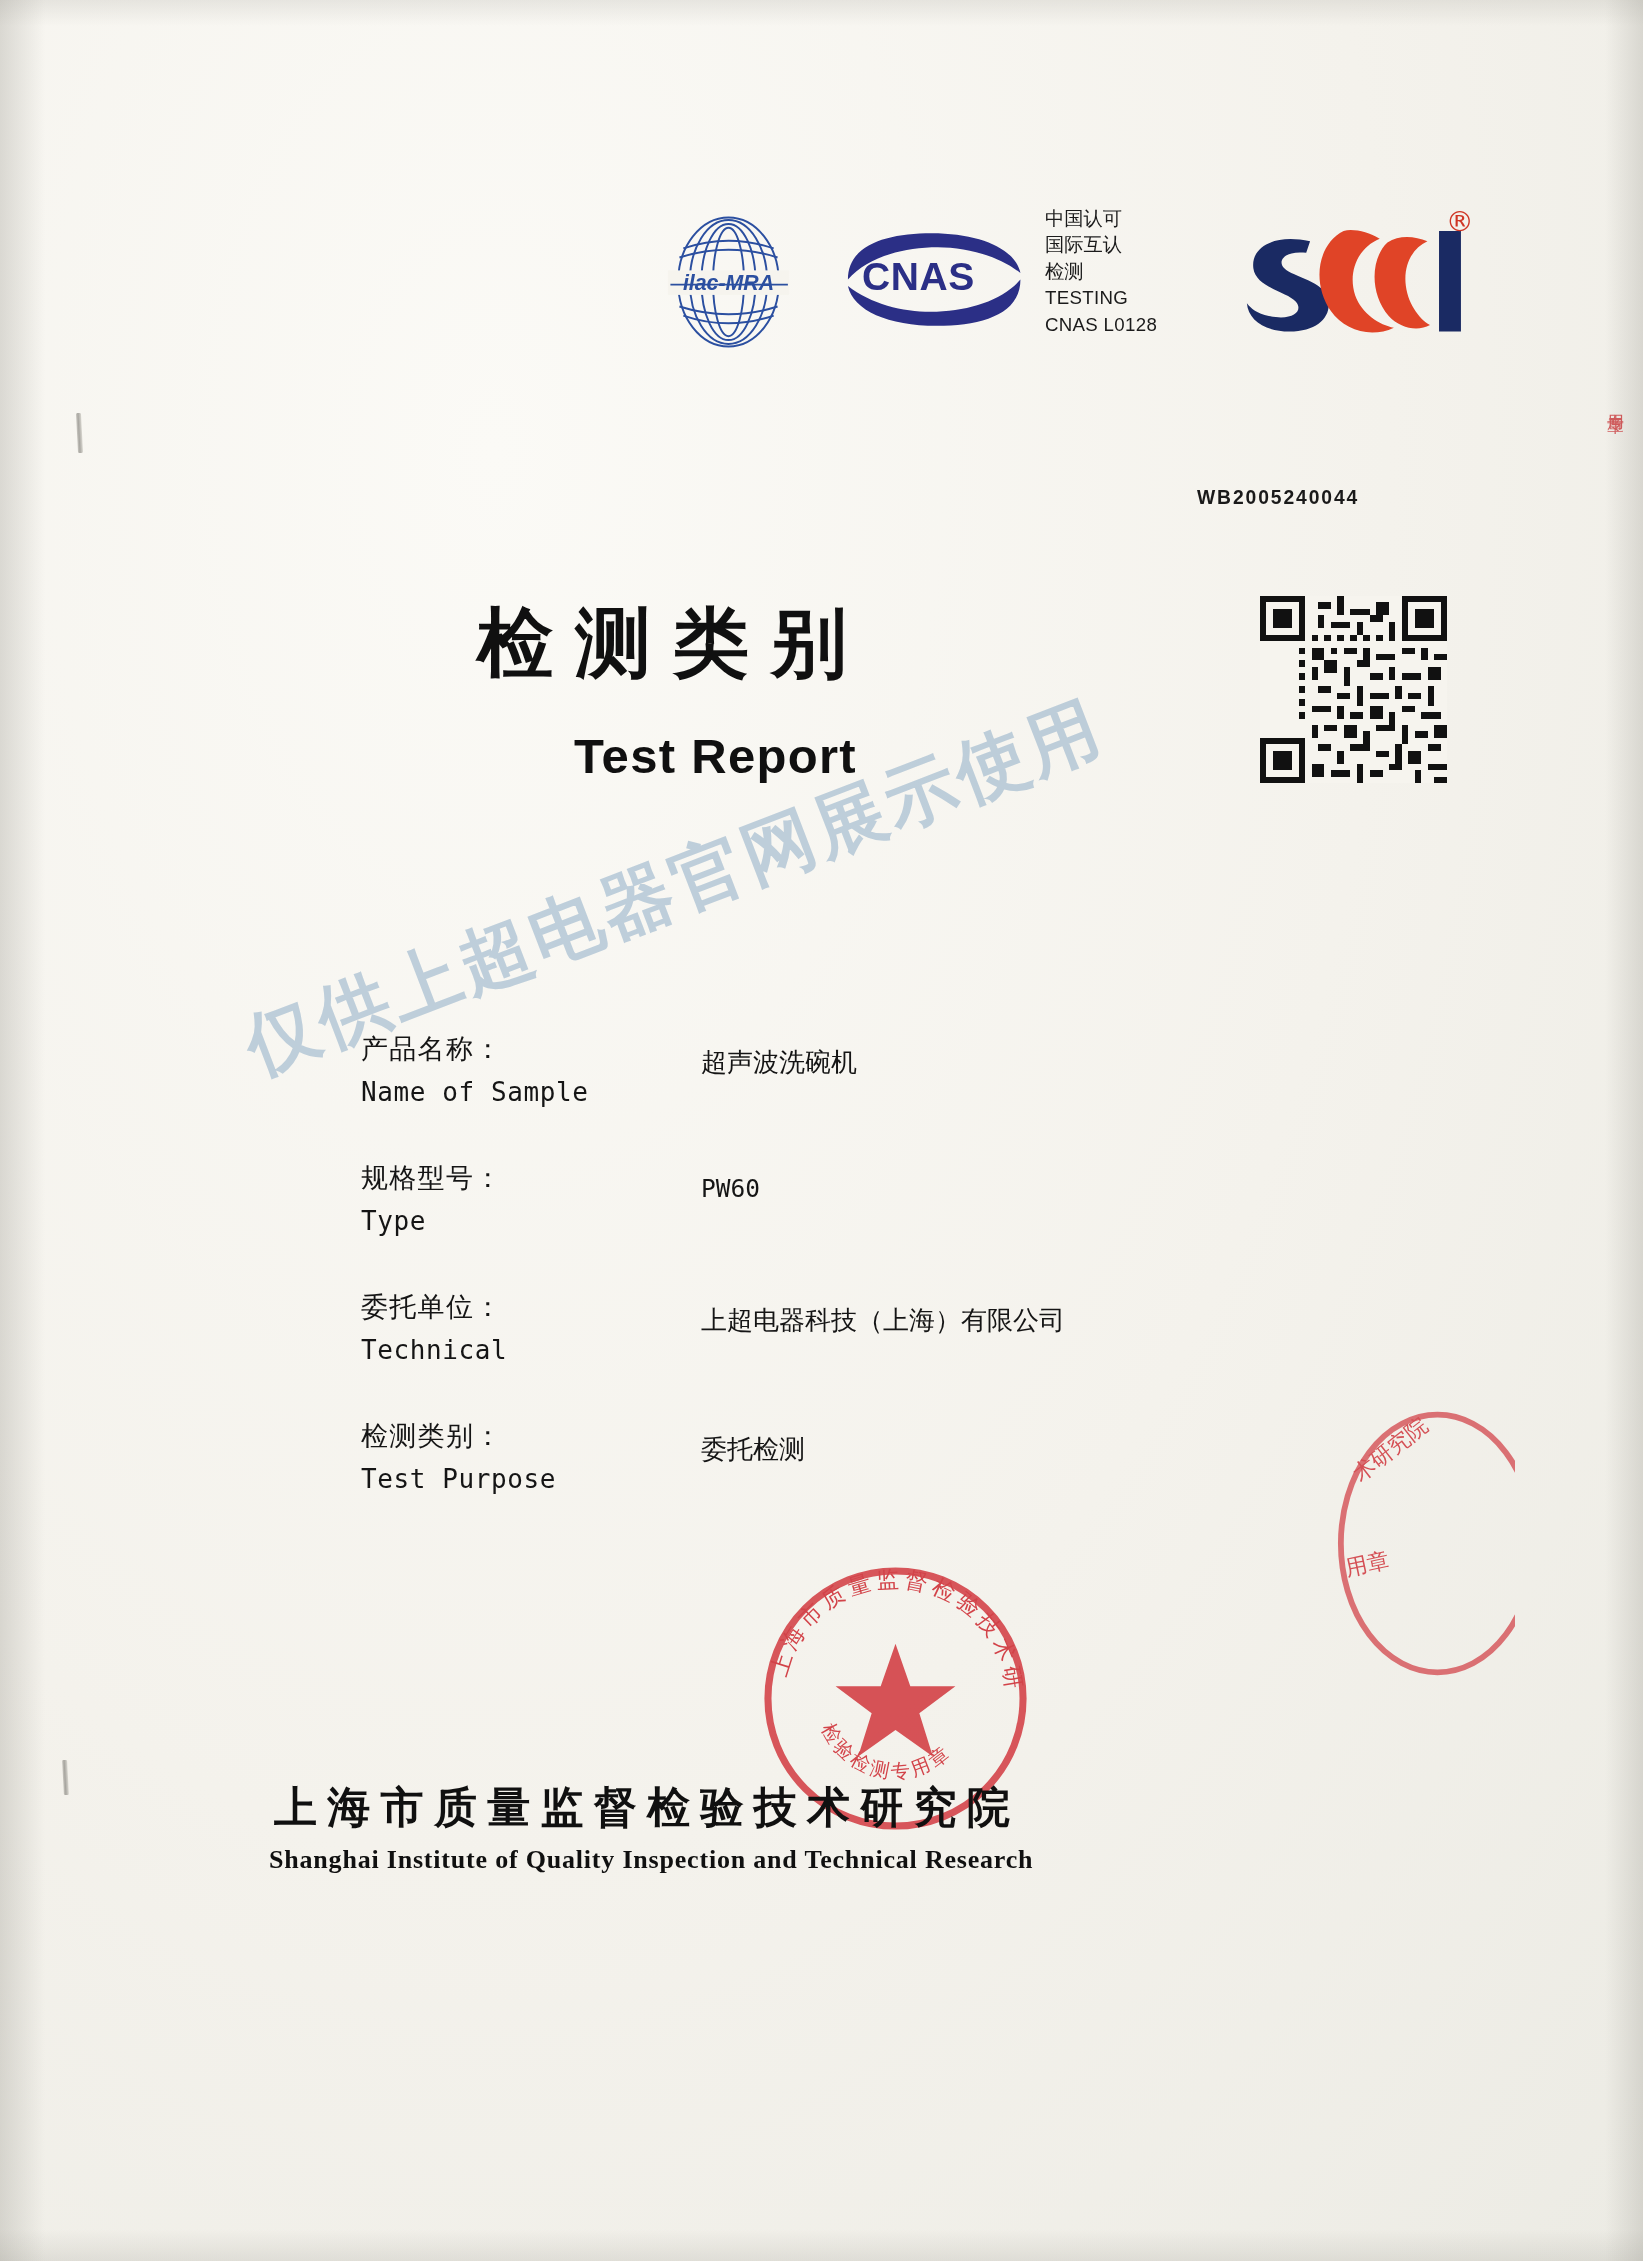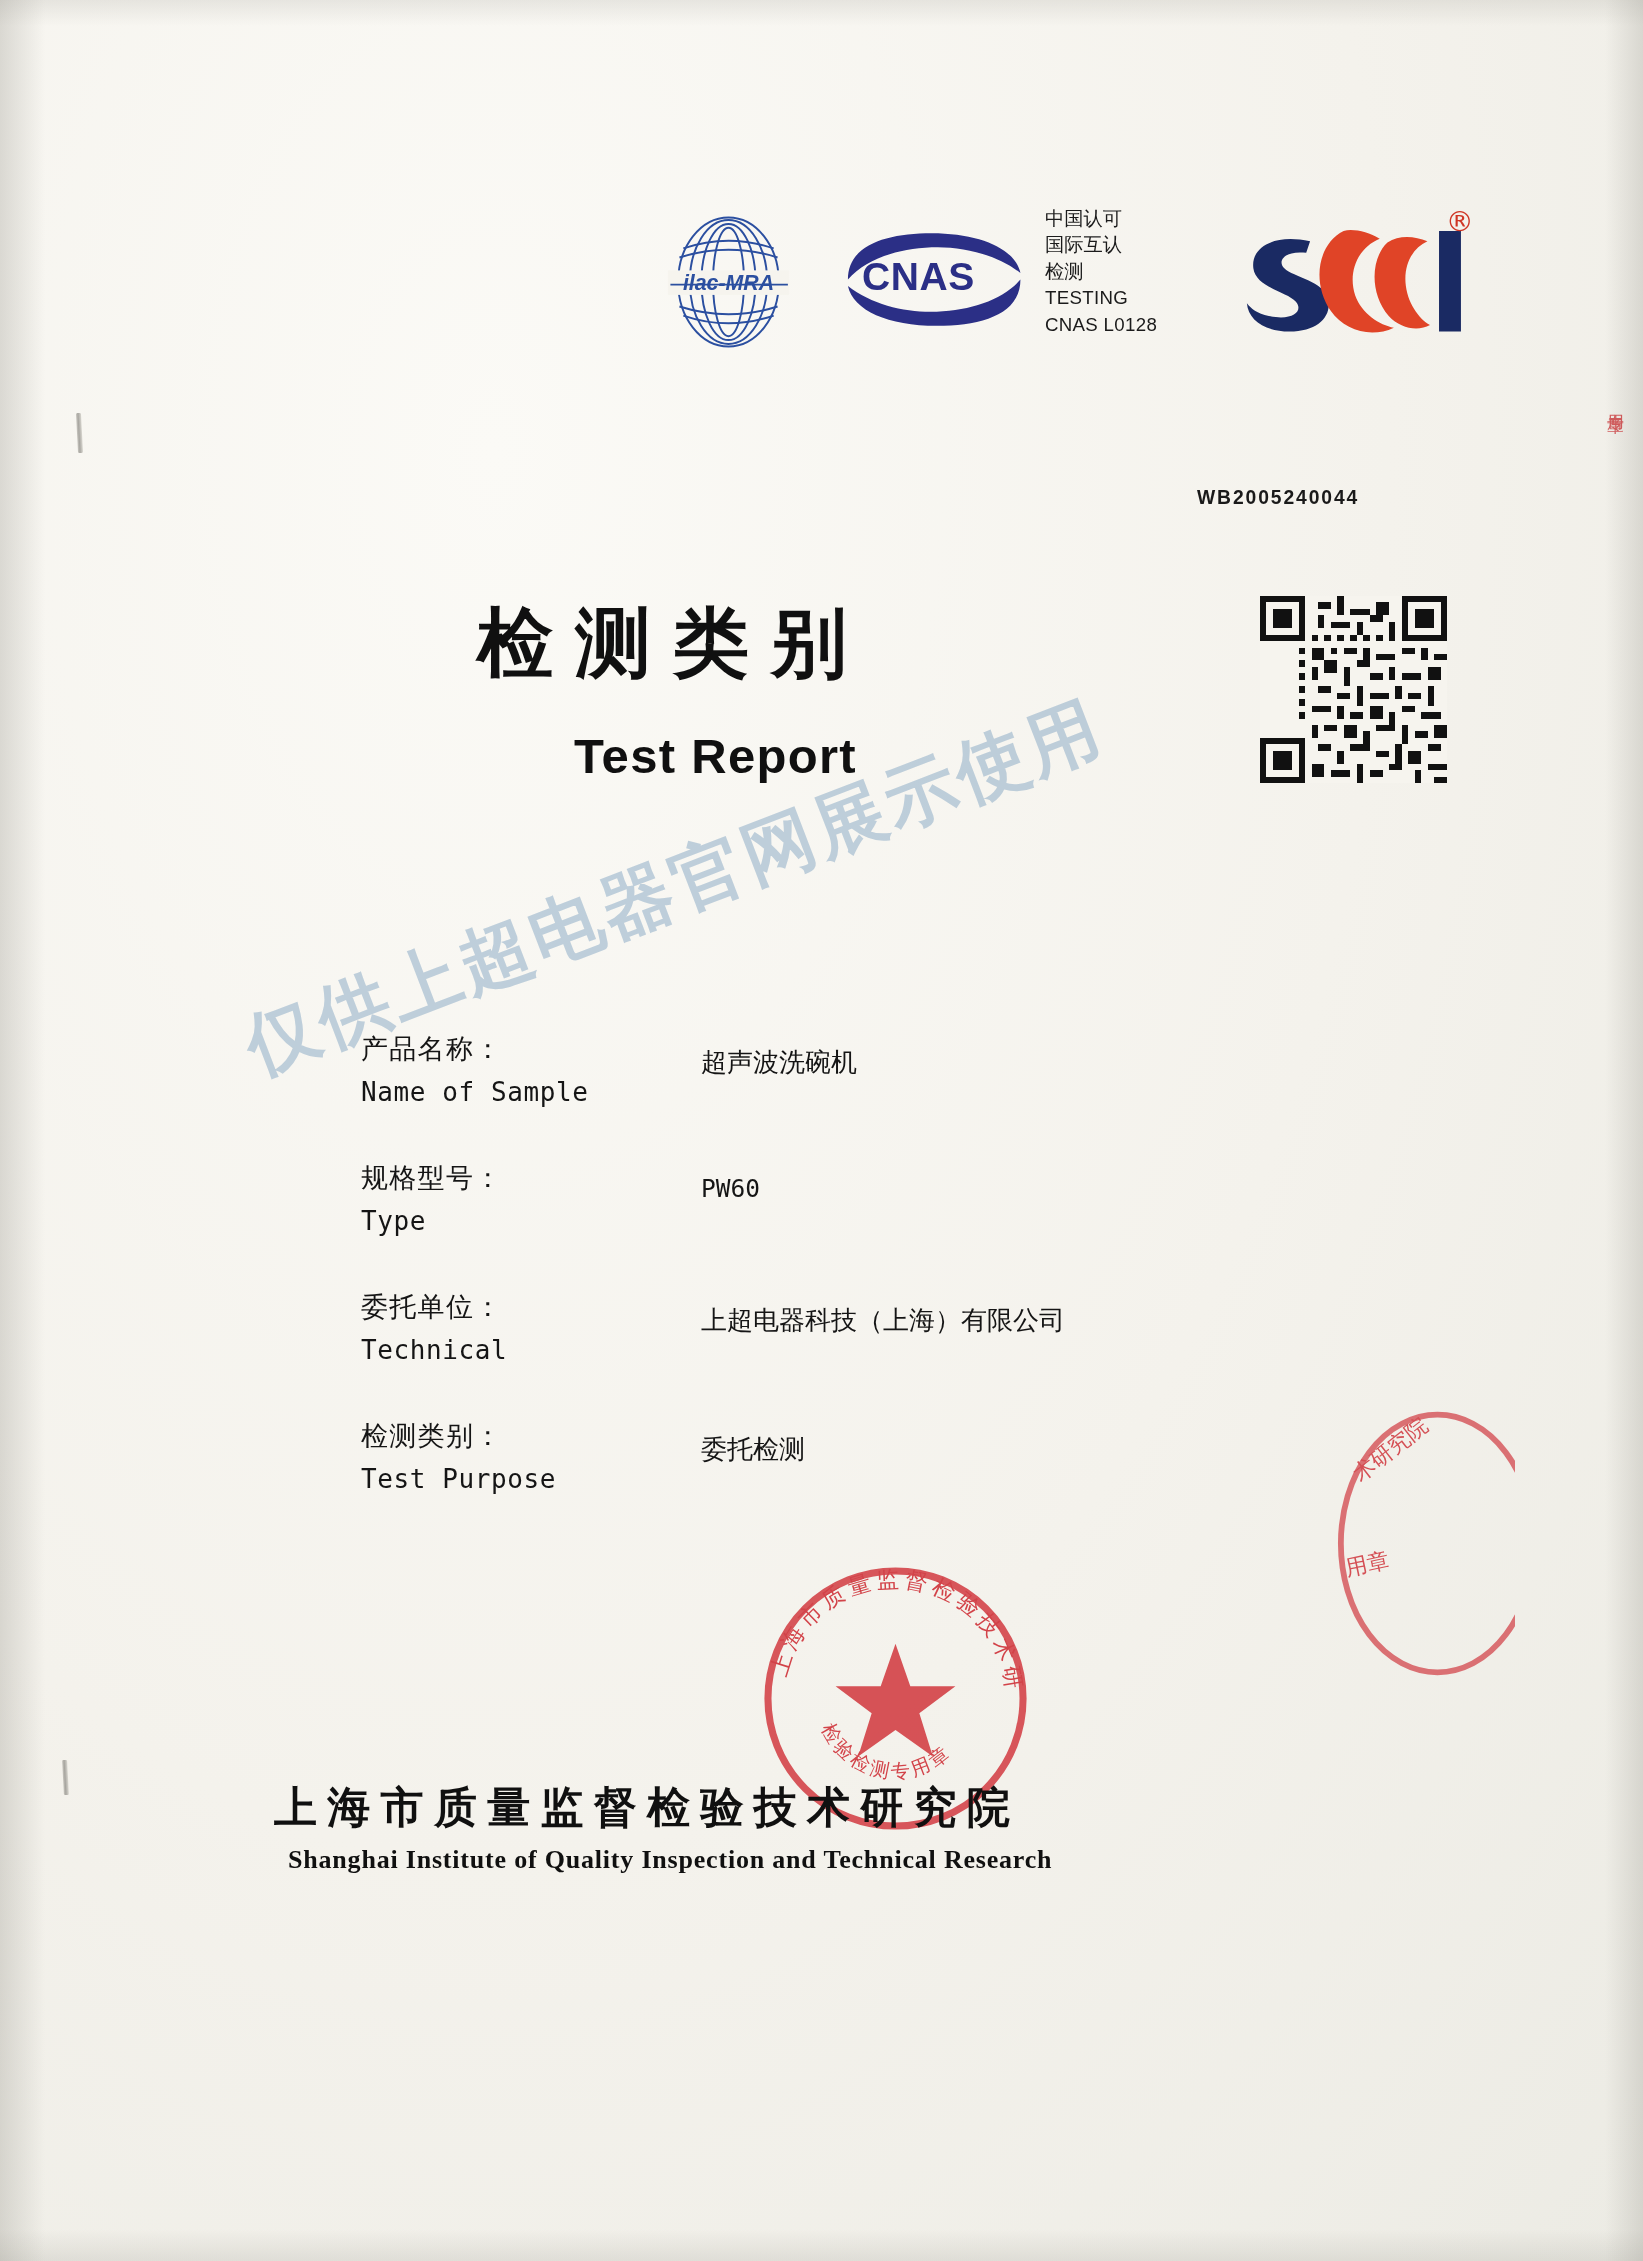--- a/index.html
+++ b/index.html
@@ -227,21 +227,20 @@
   #footer-en {
     position: absolute;
     left: 269px;
     top: 1845px;
     font-family: "Liberation Serif", serif;
     font-weight: bold;
     font-size: 26px;
     letter-spacing: 0.8px;
     color: #101010;
     white-space: nowrap;
-    margin-left: 19px;
   }
 
   
   #seal {
     position: absolute;
     left: 757px;
     top: 1560px;
     width: 277px;
     height: 277px;
     pointer-events: none;

